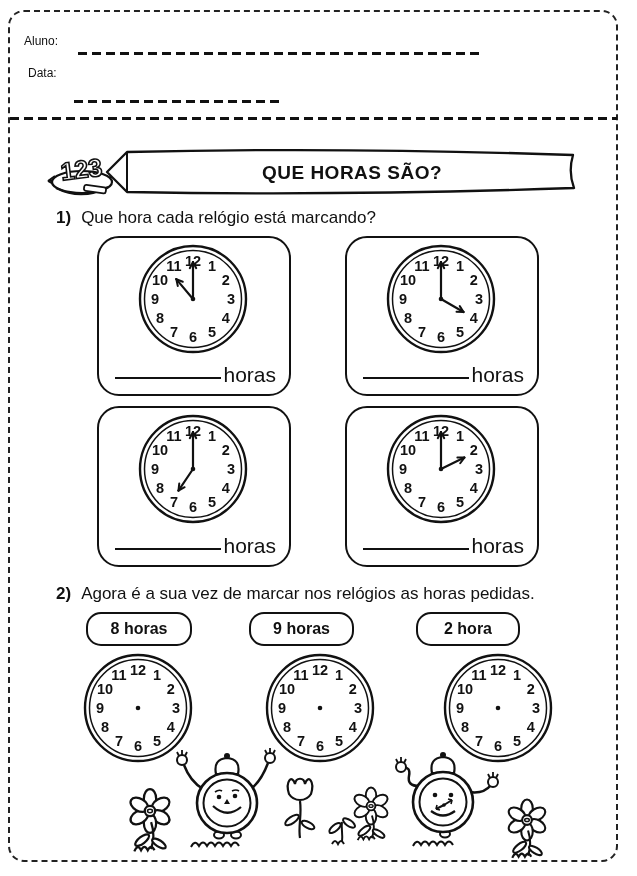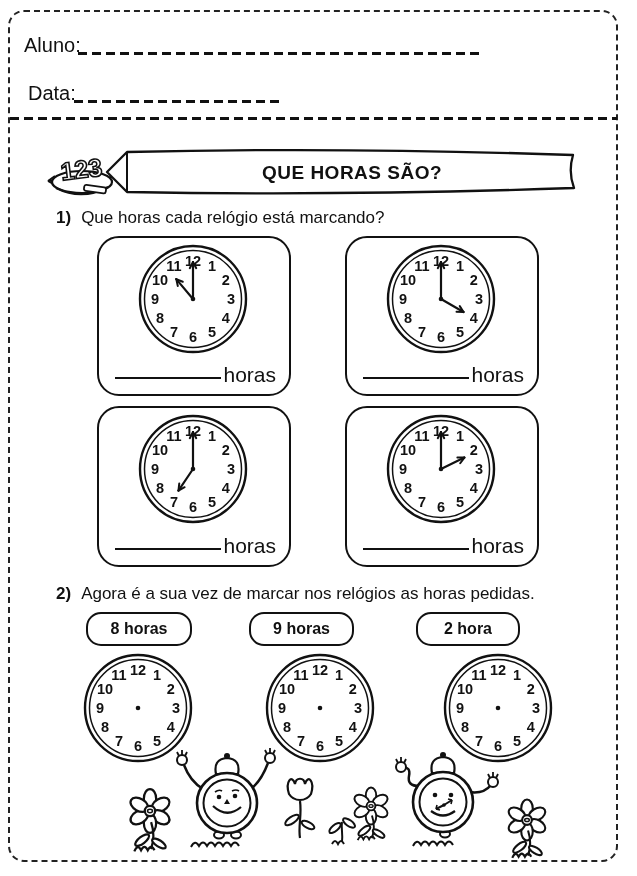--- a/index.html
+++ b/index.html
@@ -1,39 +1,39 @@
 <!DOCTYPE html>
 <html><head>
 <meta charset="utf-8">
 <style>
   html,body{margin:0;padding:0;background:#ffffff;}
   body{width:637px;height:876px;position:relative;font-family:"Liberation Sans",sans-serif;color:#111;overflow:hidden;}
   .abs{position:absolute;}
   #frame{left:8px;top:10px;width:606px;height:848px;border:2.5px dashed #222;border-radius:16px;}
-  .fieldlabel{font-size:20px;}
+  .fieldlabel{font-size:12px;}
   .dashline{height:3px;background:repeating-linear-gradient(90deg,#111 0 9px,transparent 9px 14px);}
   #divider{left:10px;top:117px;width:607px;}
   .qrow{font-size:17px;display:flex;gap:10px;align-items:baseline;}
   .qnum{font-weight:bold;}
   .card{border:2.4px solid #111;border-radius:22px;background:#fff;}
   .card .blank{left:16px;bottom:15px;width:106px;border-bottom:2.6px solid #111;height:0;}
   .card .suffix{right:13px;bottom:7px;font-size:21px;margin-top:48px;}
   .pill{border:2.2px solid #111;border-radius:15px;display:flex;align-items:center;justify-content:center;font-size:16px;font-weight:bold;background:#fff;}
   svg{display:block;}
   text{font-family:"Liberation Sans",sans-serif;}
 </style>
 </head>
 <body>
 
 <div id="frame" class="abs"></div>
 
 <span class="abs fieldlabel" style="left:24px;top:34px;">Aluno:</span>
 <div class="abs dashline" style="left:78px;top:52px;width:402px;"></div>
 
-<span class="abs fieldlabel" style="left:28px;top:82px;">Data:</span>
+<span class="abs fieldlabel" style="left:28px;top:66px;">Data:</span>
 <div class="abs dashline" style="left:74px;top:100px;width:206px;"></div>
 
 <div id="divider" class="abs dashline"></div>
 
 <svg class="abs" style="left:46px;top:148px;" width="72" height="54" viewBox="-36 -27 72 54">
   <line x1="-34" y1="6" x2="34" y2="2" stroke="#111" stroke-width="2"></line>
   <path d="M-34,6 l7,-5 M-34,6 l7,4" stroke="#111" stroke-width="2" fill="none"></path>
   <ellipse cx="0" cy="7" rx="30" ry="11" fill="#fff" stroke="#111" stroke-width="2.2"></ellipse>
   <path d="M-26,13 Q0,26 26,12" fill="none" stroke="#111" stroke-width="2"></path>
   <rect x="2" y="11" width="22" height="6" rx="2" transform="rotate(8 12 14)" fill="#fff" stroke="#111" stroke-width="1.8"></rect>
@@ -41,21 +41,21 @@
 </svg>
 
 <svg class="abs" style="left:104px;top:146px;" width="476" height="54" viewBox="0 0 476 54">
   <path d="M3,26 L23,6 Q240,1 469,9 Q464,26 470,42 Q240,50 23,46 Z" fill="#fff" stroke="#111" stroke-width="2.3" stroke-linejoin="round"></path>
   <line x1="23" y1="6" x2="23" y2="46" stroke="#111" stroke-width="2"></line>
   <text x="248" y="33" text-anchor="middle" font-size="19" font-weight="bold" fill="#111" letter-spacing="0.5">QUE HORAS SÃO?</text>
 </svg>
 
 <div class="abs qrow" style="left:56px;top:208px;">
   <span class="qnum">1)</span>
-  <span>Que horas cada relógio está marcando?</span>
+  <span>Que hora cada relógio está marcando?</span>
 </div>
 
 <div class="abs card" style="left:97px;top:236px;width:190px;height:156px;">
   <svg class="abs" style="left:38px;top:5px;" width="112" height="112">
       <circle cx="56" cy="56" r="53" fill="#fff" stroke="#111111" stroke-width="2.4"></circle>
       <circle cx="56" cy="56" r="48.5" fill="none" stroke="#111111" stroke-width="1.5"></circle>
       <text x="75" y="28.291034656191325" text-anchor="middle" font-size="14.5" font-weight="bold" fill="#111111">1</text>
       <text x="88.90896534380866" y="42.2" text-anchor="middle" font-size="14.5" font-weight="bold" fill="#111111">2</text>
       <text x="94" y="61.2" text-anchor="middle" font-size="14.5" font-weight="bold" fill="#111111">3</text>
       <text x="88.90896534380867" y="80.2" text-anchor="middle" font-size="14.5" font-weight="bold" fill="#111111">4</text>

